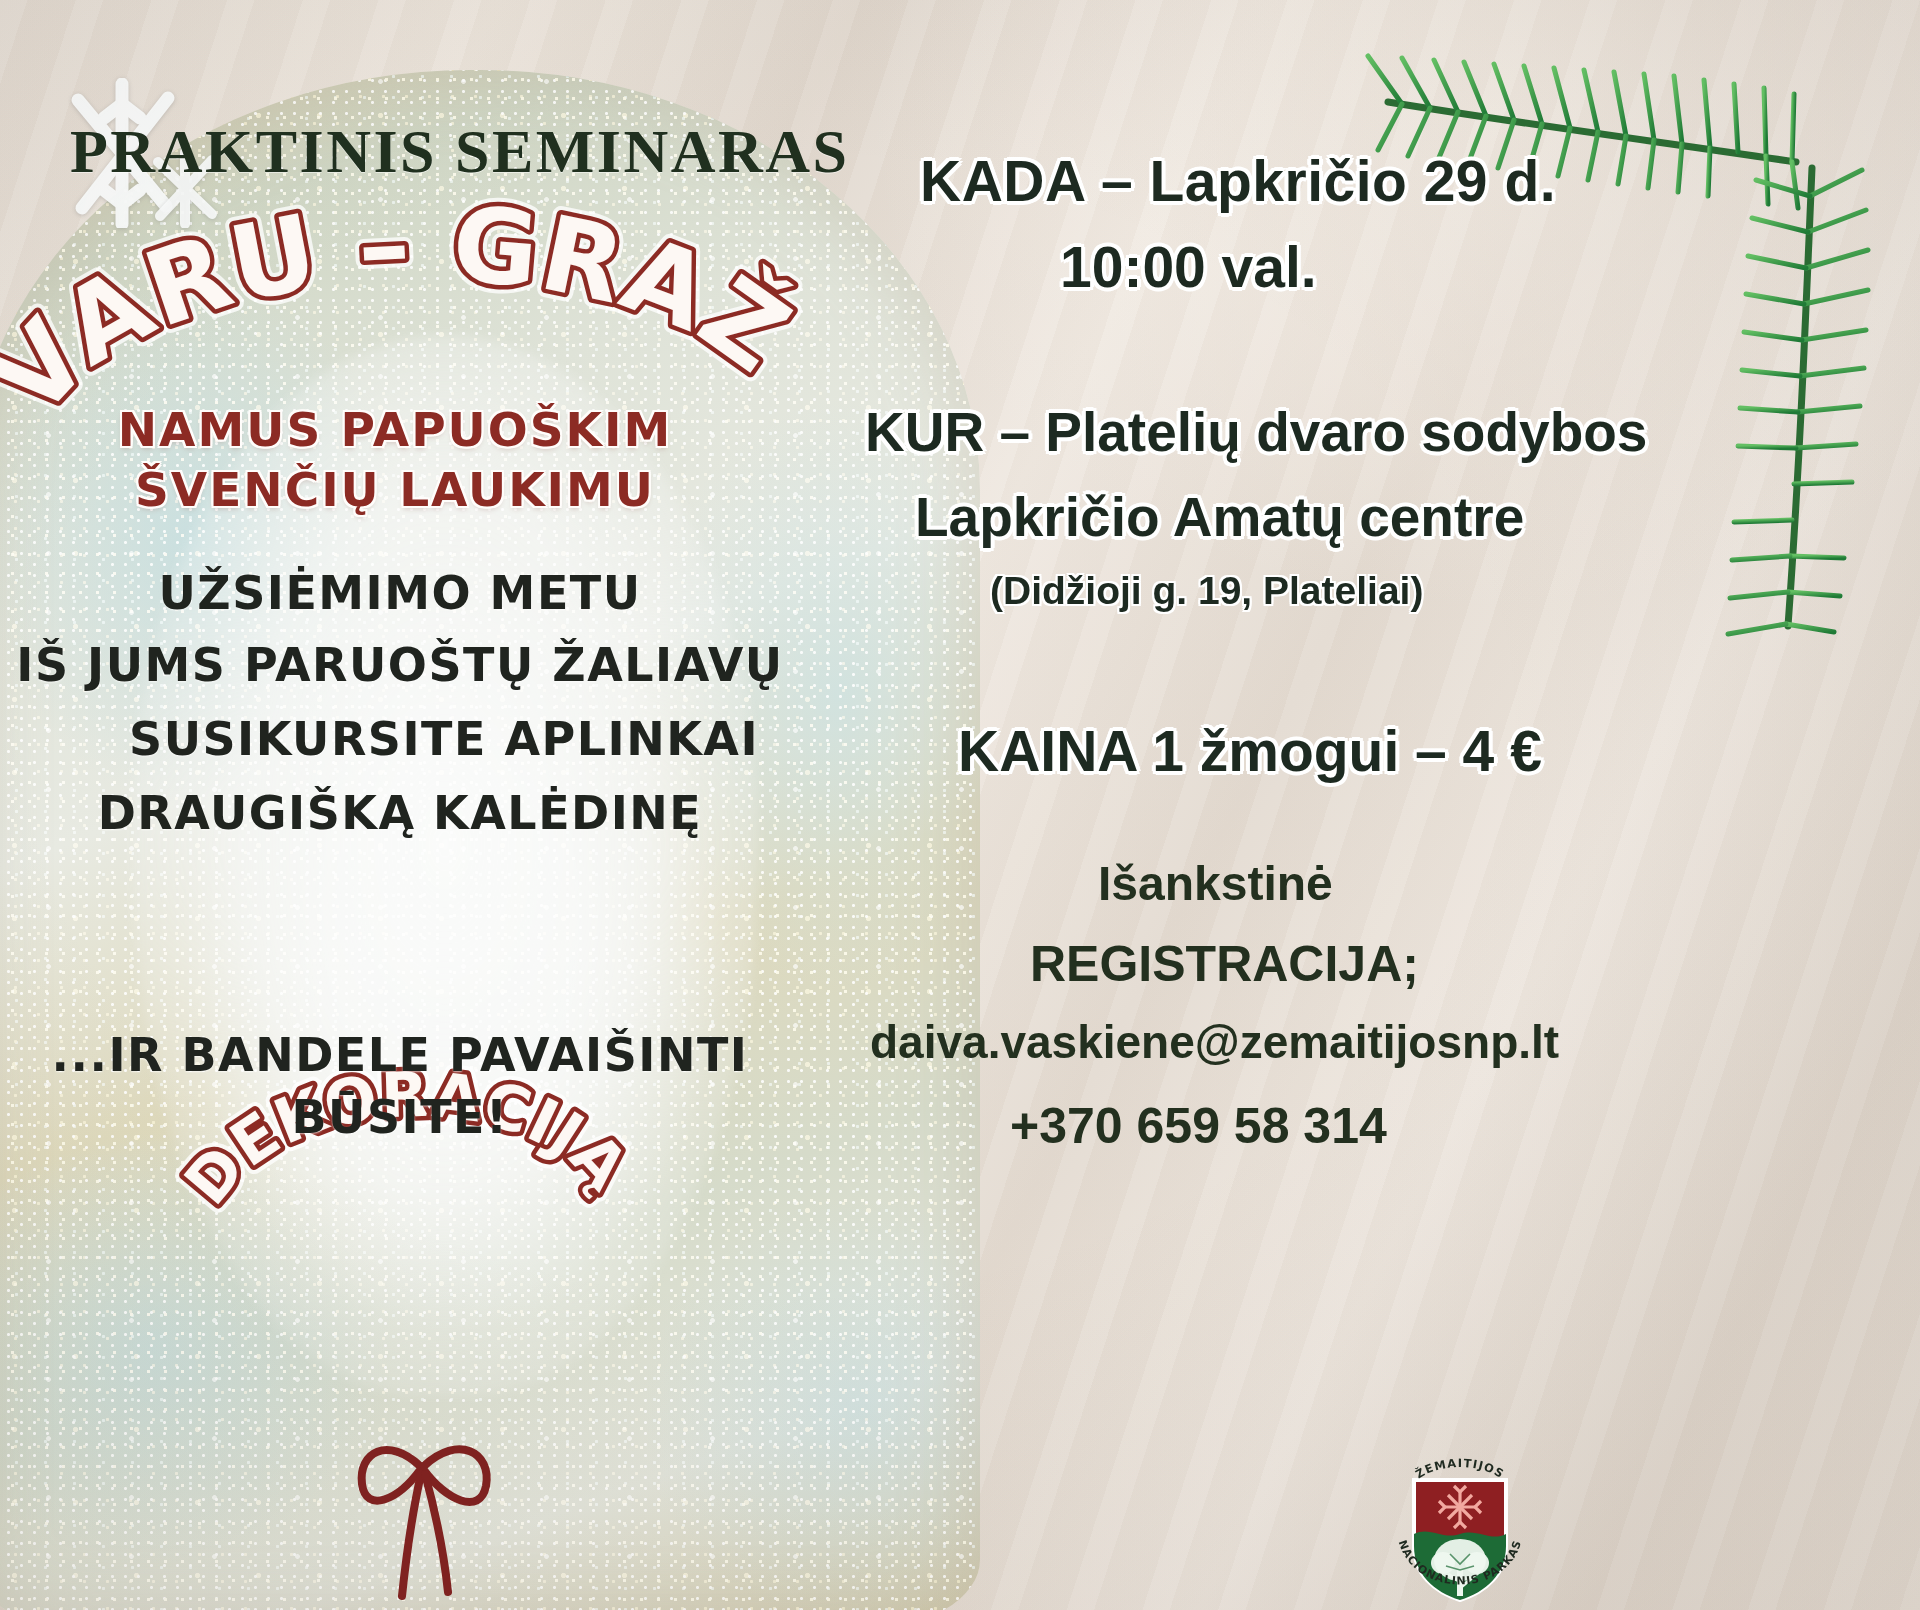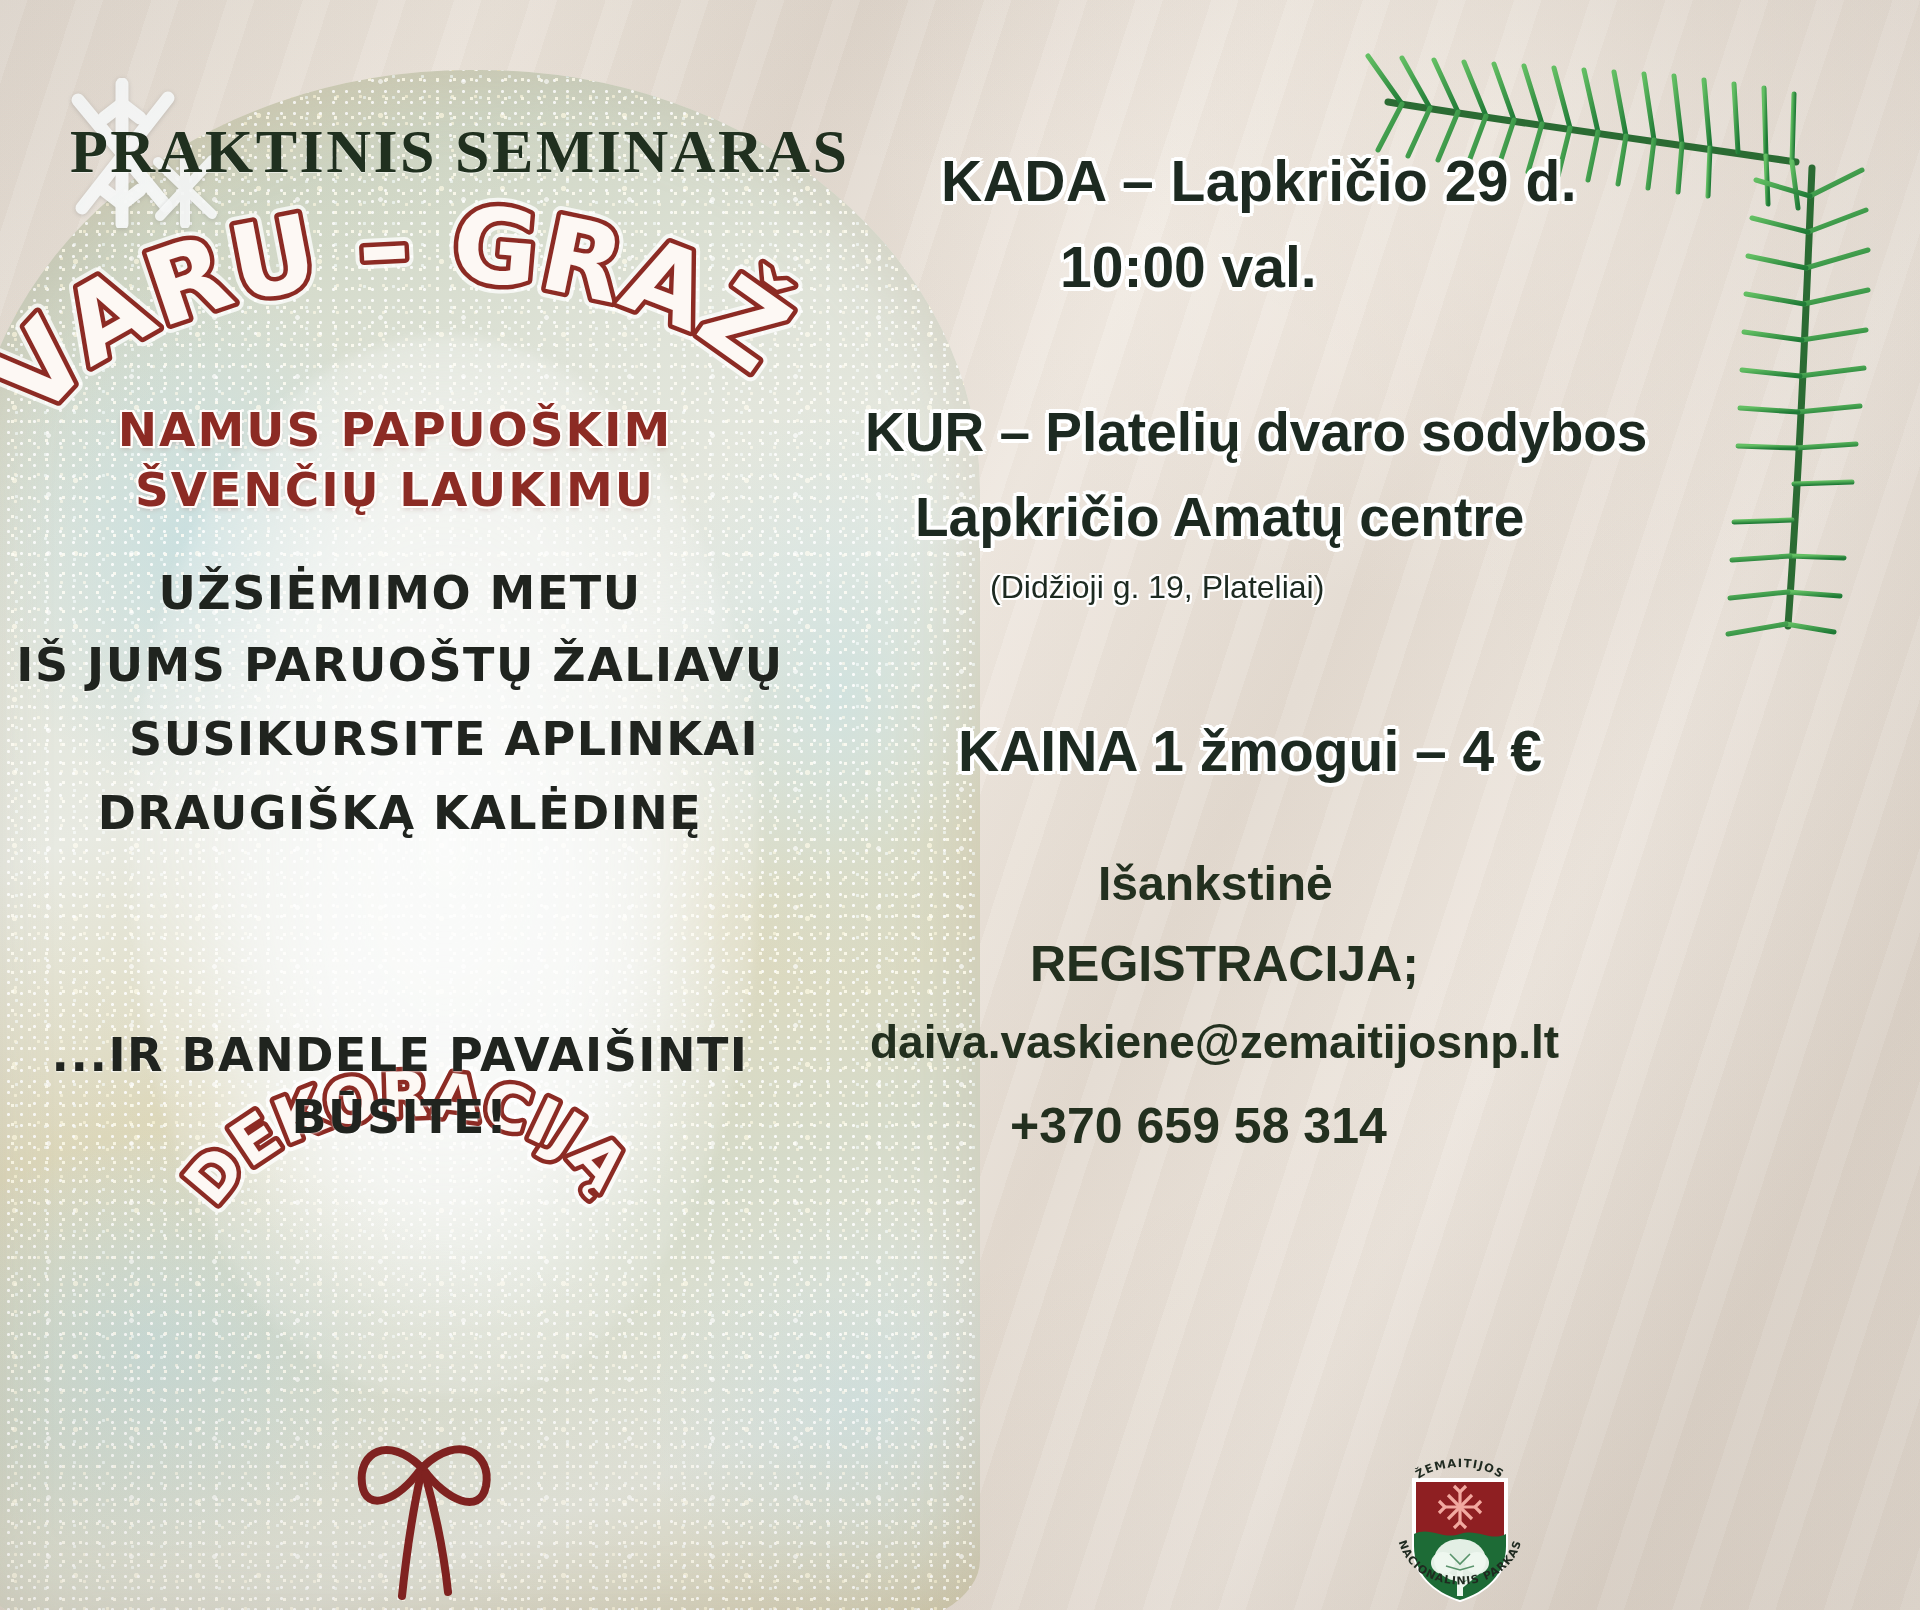--- a/index.html
+++ b/index.html
@@ -117,25 +117,25 @@
   .halo{
     font-family:"Liberation Sans",sans-serif;font-weight:700;
     color:#1d2a21;
     text-shadow:
       3px 0 0 #fff,-3px 0 0 #fff,0 3px 0 #fff,0 -3px 0 #fff,
       3px 3px 0 #fff,-3px 3px 0 #fff,3px -3px 0 #fff,-3px -3px 0 #fff,
       4px 0 0 #fff,-4px 0 0 #fff,0 4px 0 #fff,0 -4px 0 #fff;
     white-space:nowrap;
   }
   .r-item{position:absolute;}
-  #kada1{left:-80px;top:148px;font-size:57px;letter-spacing:.5px;margin-left:21px;}
+  #kada1{left:-80px;top:148px;font-size:57px;letter-spacing:.5px;}
   #kada2{left:60px;top:234px;font-size:57px;}
   #kur1{left:-135px;top:400px;font-size:55px;}
   #kur2{left:-85px;top:485px;font-size:55px;}
-  #kur3{left:-10px;top:569px;font-size:32px;font-weight:400;
+  #kur3{left:-10px;top:569px;font-size:39px;font-weight:700;
         text-shadow:2px 0 0 #fff,-2px 0 0 #fff,0 2px 0 #fff,0 -2px 0 #fff,2px 2px 0 #fff,-2px 2px 0 #fff,2px -2px 0 #fff,-2px -2px 0 #fff;}
   #kaina{left:-42px;top:718px;font-size:57px;}
   #reg1{left:98px;top:856px;font-size:48px;text-shadow:none;color:#23301f;}
   #reg2{left:30px;top:935px;font-size:50px;text-shadow:none;color:#23301f;}
   #email{left:-130px;top:1015px;font-size:46px;text-shadow:none;color:#23301f;}
   #phone{left:10px;top:1097px;font-size:50px;text-shadow:none;color:#23301f;}
 
   
   .logo{position:absolute;left:1390px;top:1442px;width:140px;height:168px;}
   .logo svg{display:block;}

